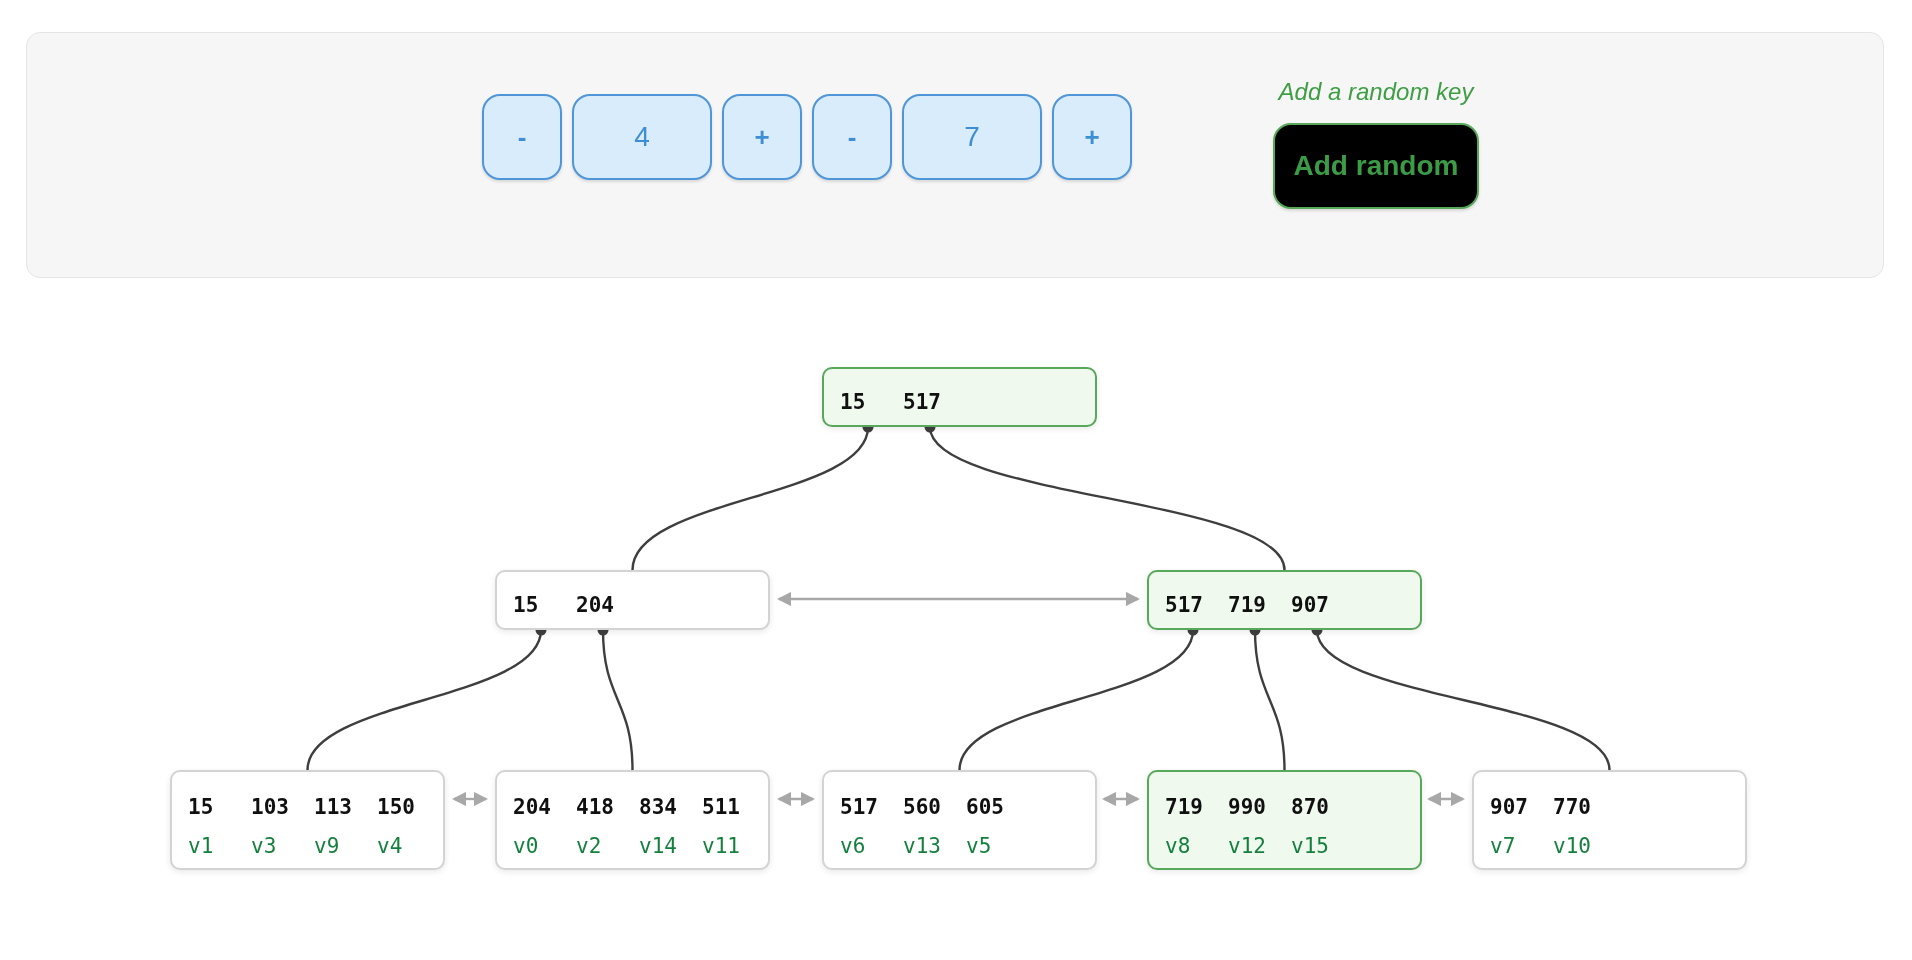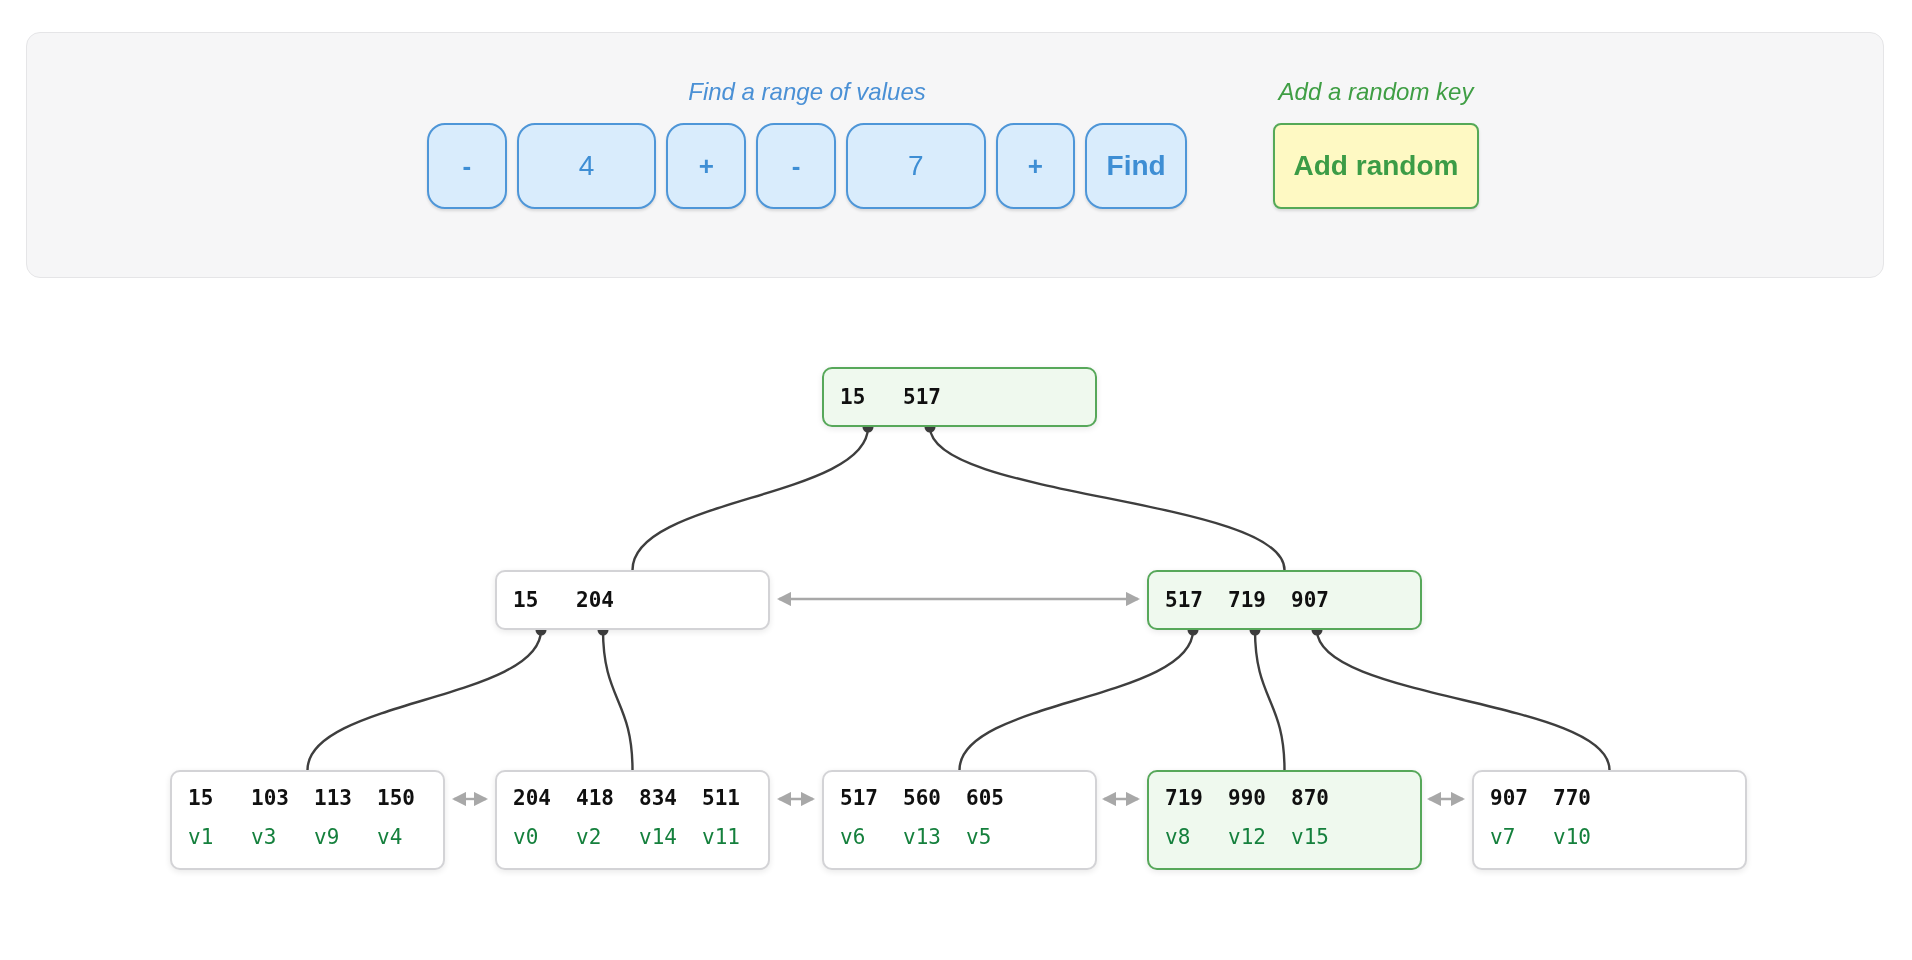--- a/index.html
+++ b/index.html
@@ -23,58 +23,56 @@
     height:86px;box-sizing:border-box;border:2px solid #4e96d8;border-radius:18px;
     background:#d9ecfc;color:#3e8ed4;font-family:"Liberation Sans",sans-serif;
     box-shadow:0 2px 3px rgba(0,0,0,0.12);cursor:pointer;padding:0;
     display:flex;align-items:center;justify-content:center;
   }
   .blue-btn.small{width:80px;font-size:26px;font-weight:bold;}
   .blue-btn.num{width:140px;font-size:28px;font-weight:normal;}
   .blue-btn.find{width:102px;font-size:28px;font-weight:bold;}
   .green-btn{
     margin-top:17px;width:206px;height:86px;box-sizing:border-box;
-    border:2px solid #55a957;border-radius:8px;background:#fef9c3;
+    border:2px solid #55a957;border-radius:18px;background:#000000;
     color:#3c9c46;font-size:28px;font-weight:bold;
     font-family:"Liberation Sans",sans-serif;
     box-shadow:0 2px 3px rgba(0,0,0,0.12);cursor:pointer;
     display:flex;align-items:center;justify-content:center;
   }
   
   .tree{position:absolute;left:0;top:0;width:1912px;height:960px;}
   .edges-svg{position:absolute;left:0;top:0;}
   .tnode{
     position:absolute;width:275px;box-sizing:border-box;
     background:#ffffff;border:2px solid #d3d3d6;border-radius:10px;
     box-shadow:0 2px 6px rgba(0,0,0,0.09);
     font-family:"DejaVu Sans Mono",monospace;
   }
   .tnode.green{border-color:#57a85a;background:#eff9ee;}
   .tnode.internal{height:60px;display:flex;align-items:center;}
   .tnode.leaf{height:100px;padding-top:15px;}
-  .krow,.vrow{display:flex;padding-left:16px;}
+  .krow,.vrow{display:flex;padding-left:16px;margin-top:9px;}
   .vrow{margin-top:17px;}
   .key,.val{flex:0 0 63px;width:63px;font-size:21px;line-height:22px;white-space:nowrap;}
   .key{font-weight:bold;color:#101010;}
   .val{font-weight:normal;color:#15803d;}
 </style>
 </head>
 <body>
 
 <div class="panel">
   <div class="find-group">
-    <div class="group-title blue">Find a range of values</div>
     <div class="btn-row">
       <button class="blue-btn small">-</button>
       <button class="blue-btn num">4</button>
       <button class="blue-btn small">+</button>
       <button class="blue-btn small">-</button>
       <button class="blue-btn num">7</button>
       <button class="blue-btn small">+</button>
-      <button class="blue-btn find">Find</button>
     </div>
   </div>
   <div class="add-group">
     <div class="group-title green">Add a random key</div>
     <button class="green-btn">Add random</button>
   </div>
 </div>
 
 <div class="tree">
   <svg class="edges-svg" width="1912" height="960" viewBox="0 0 1912 960">

